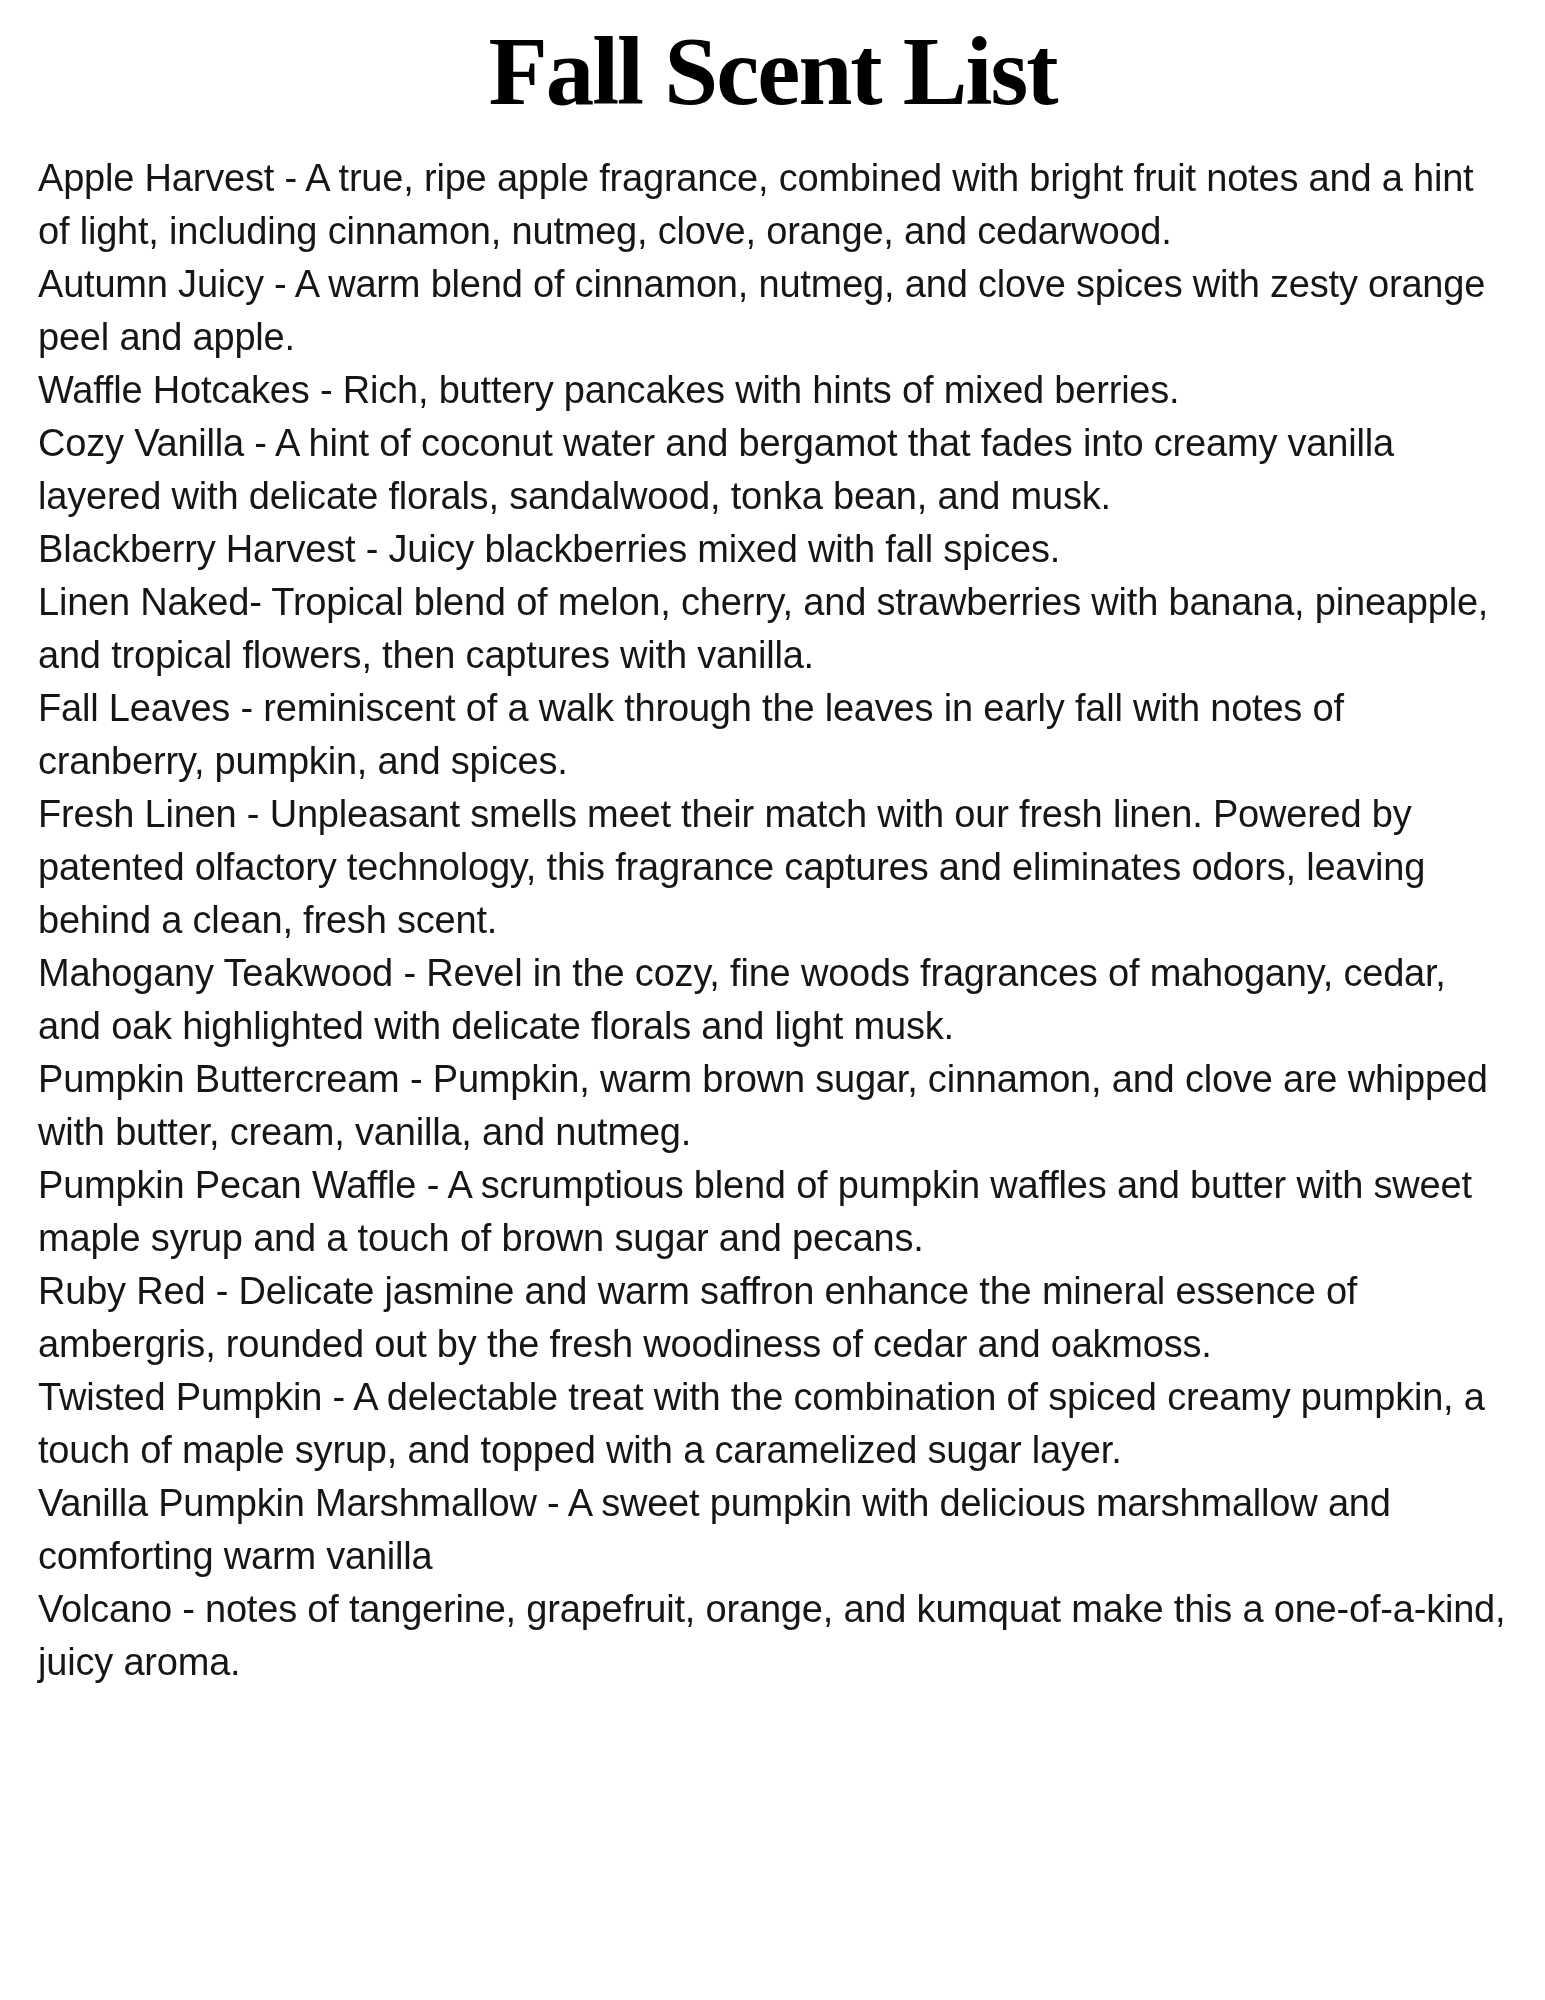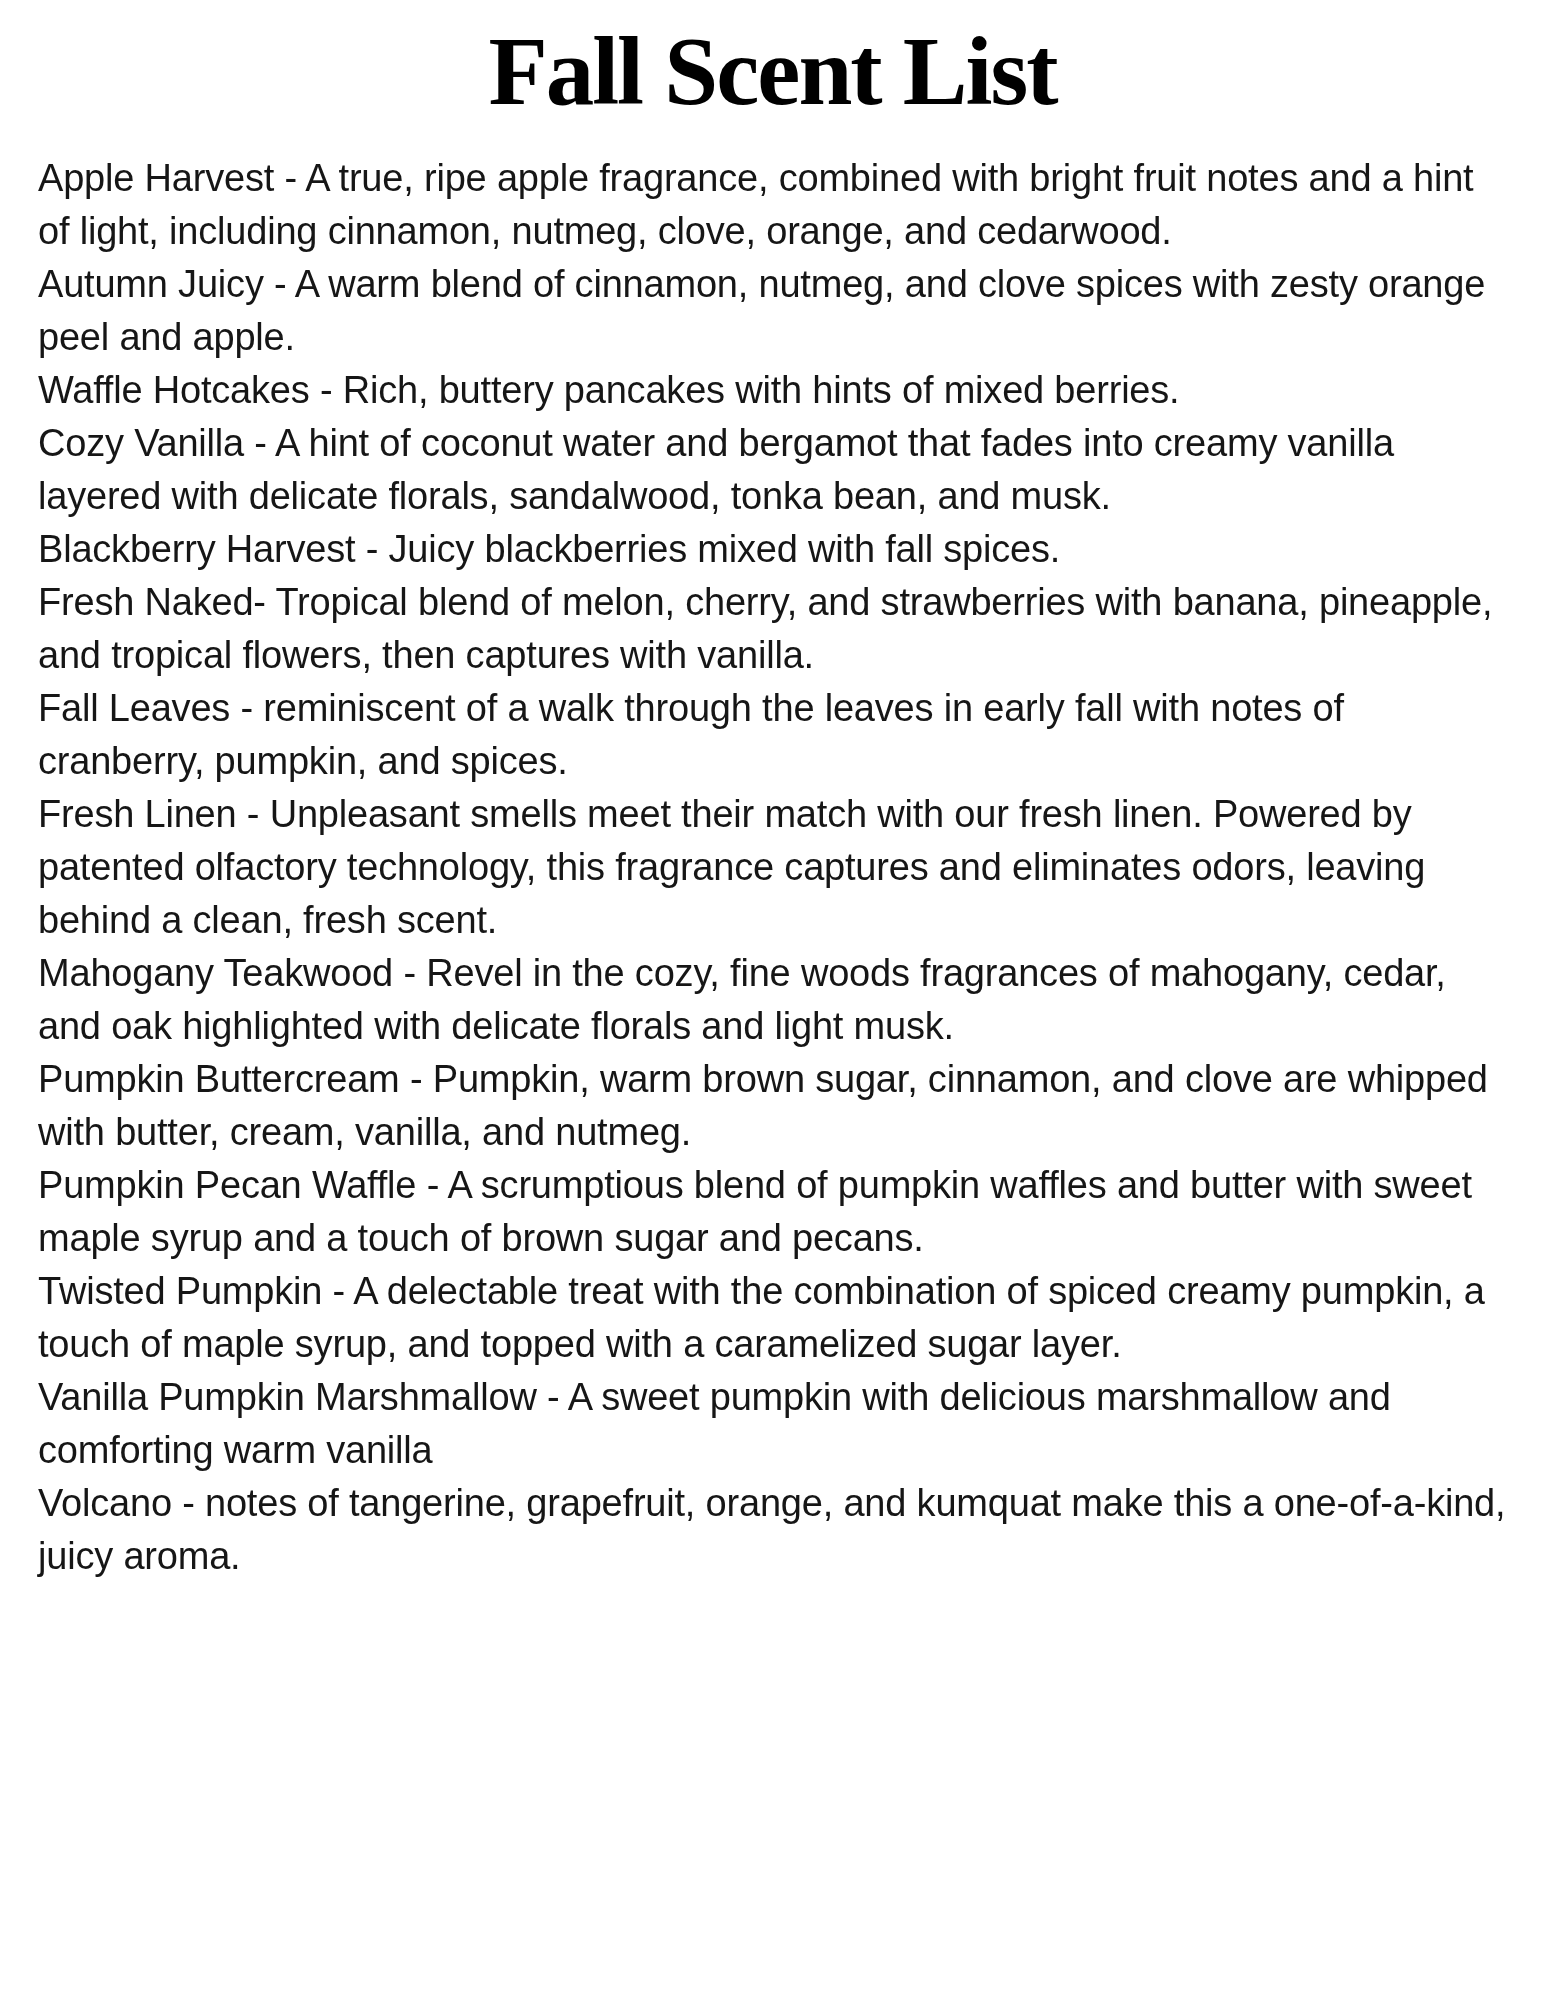--- a/index.html
+++ b/index.html
@@ -55,32 +55,33 @@
 
   <p class="scent-entry"><span class="scent-name">Autumn Juicy</span><span class="scent-separator"> - </span><span class="scent-description">A warm blend of cinnamon, nutmeg, and clove spices with zesty orange peel and apple.</span></p>
 
   <p class="scent-entry"><span class="scent-name">Waffle Hotcakes</span><span class="scent-separator"> - </span><span class="scent-description">Rich, buttery pancakes with hints of mixed berries.</span></p>
 
   <p class="scent-entry"><span class="scent-name">Cozy Vanilla</span><span class="scent-separator"> - </span><span class="scent-description">A hint of coconut water and bergamot that fades into creamy vanilla layered with delicate florals, sandalwood, tonka bean, and musk.</span></p>
 
 
   <p class="scent-entry"><span class="scent-name">Blackberry Harvest</span><span class="scent-separator"> - </span><span class="scent-description">Juicy blackberries mixed with fall spices.</span></p>
 
-  <p class="scent-entry"><span class="scent-name">Fresh Naked-</span><span class="scent-separator"> </span><span class="scent-description">Tropical blend of melon, cherry, and strawberries with banana, pineapple, and tropical flowers, then captures with vanilla.</span></p>
+  <p class="scent-entry"><span class="scent-name">Linen Naked-</span><span class="scent-separator"> </span><span class="scent-description">Tropical blend of melon, cherry, and strawberries with banana, pineapple, and tropical flowers, then captures with vanilla.</span></p>
 
   <p class="scent-entry"><span class="scent-name">Fall Leaves</span><span class="scent-separator"> - </span><span class="scent-description">reminiscent of a walk through the leaves in early fall with notes of cranberry, pumpkin, and spices.</span></p>
 
   <p class="scent-entry"><span class="scent-name">Fresh Linen </span><span class="scent-separator">- </span><span class="scent-description">Unpleasant smells meet their match with our fresh linen. Powered by patented olfactory technology, this fragrance captures and eliminates odors, leaving behind a clean, fresh scent.</span></p>
 
   <p class="scent-entry"><span class="scent-name">Mahogany Teakwood</span><span class="scent-separator"> - </span><span class="scent-description">Revel in the cozy, fine woods fragrances of mahogany, cedar, and oak highlighted with delicate florals and light musk.</span></p>
 
   <p class="scent-entry"><span class="scent-name">Pumpkin Buttercream</span><span class="scent-separator"> - </span><span class="scent-description">Pumpkin, warm brown sugar, cinnamon, and clove are whipped with butter, cream, vanilla, and nutmeg.</span></p>
 
   <p class="scent-entry"><span class="scent-name">Pumpkin Pecan Waffle</span><span class="scent-separator"> - </span><span class="scent-description">A scrumptious blend of pumpkin waffles and butter with sweet maple syrup and a touch of brown sugar and pecans.</span></p>
 
+  <p class="scent-entry"><span class="scent-name">Ruby Red</span><span class="scent-separator"> - </span><span class="scent-description">Delicate jasmine and warm saffron enhance the mineral essence of ambergris, rounded out by the fresh woodiness of cedar and oakmoss.</span></p>
 
   <p class="scent-entry"><span class="scent-name">Twisted Pumpkin </span><span class="scent-separator">- </span><span class="scent-description">A delectable treat with the combination of spiced creamy pumpkin, a touch of maple syrup, and topped with a caramelized sugar layer.</span></p>
 
   <p class="scent-entry"><span class="scent-name">Vanilla Pumpkin Marshmallow </span><span class="scent-separator">- </span><span class="scent-description">A sweet pumpkin with delicious marshmallow and comforting warm vanilla</span></p>
 
   <p class="scent-entry"><span class="scent-name">Volcano</span><span class="scent-separator"> - </span><span class="scent-description">notes of tangerine, grapefruit, orange, and kumquat make this a one-of-a-kind, juicy aroma.</span></p>
 </div>
 </div>
 
 </body></html>

